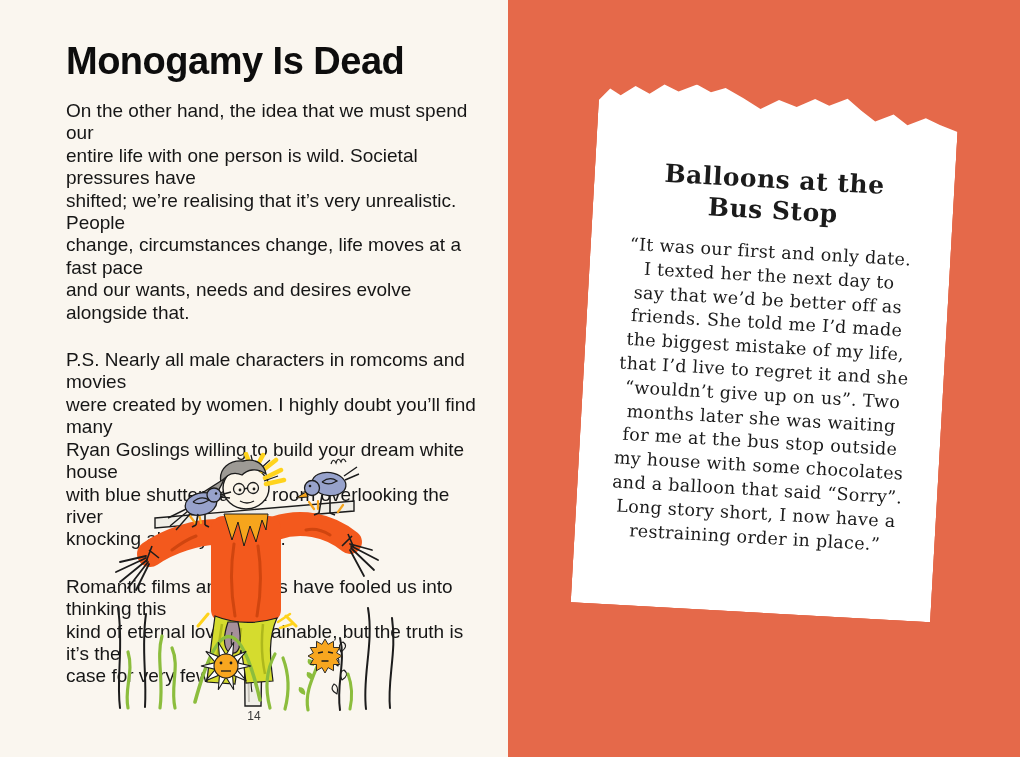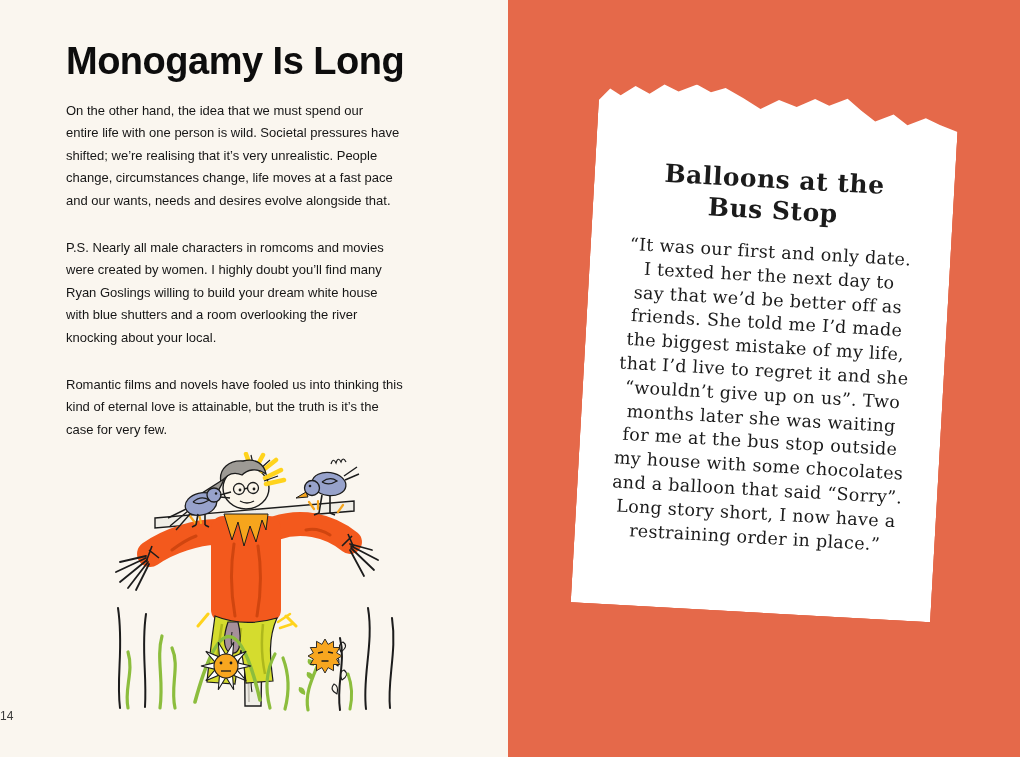--- a/index.html
+++ b/index.html
@@ -15,28 +15,28 @@
   .page-left{width:508px;background:var(--left-page-bg,#FAF6EF);}
   .page-right{width:512px;background:var(--right-page-bg,#E5694A);}
 
   .chapter-title{
     position:absolute;left:66px;top:42px;margin:0;
     font-family:"Liberation Sans",sans-serif;font-weight:900;font-size:38px;
     letter-spacing:-0.5px;color:#0D0D0D;line-height:1;white-space:nowrap;
   }
   .body-copy{
     position:absolute;left:66px;top:100px;width:420px;
-    font-family:"Liberation Sans",sans-serif;font-size:13px;line-height:22.4px;
+    font-family:"Liberation Sans",sans-serif;font-size:19px;line-height:22.4px;
     color:#161616;
   }
   .body-copy p{white-space:pre-line;margin:0 0 25px 0;}
 
   .illustration{position:absolute;left:100px;top:452px;}
   .page-number{
-    position:absolute;left:0;top:709px;width:100%;text-align:left;
+    position:absolute;left:0;top:709px;width:100%;text-align:center;
     font-family:"Liberation Sans",sans-serif;font-size:12px;color:#3A3A3A;
   }
 
   .note{
     position:absolute;left:92px;top:78px;width:360px;height:525px;
     background:var(--note-bg,#fff);
     transform:rotate(3.2deg);transform-origin:0 0;
     clip-path:polygon(0 22px,3% 10px,6% 16px,10% 6px,14% 13px,18% 3px,22% 9px,27% 1px,
       31% 8px,35% 3px,40% 12px,45% 22px,50% 12px,55% 18px,60% 9px,64% 15px,69% 7px,
       73% 18px,77% 28px,82% 20px,86% 30px,91% 22px,95% 28px,100% 34px,100% 100%,0 100%);
@@ -63,21 +63,21 @@
   .st-straworange{stroke:var(--straw-orange,#F6A51C);} .st-grass{stroke:var(--grass,#8CBD3D);}
   .st-sweater{stroke:var(--sweater,#F3591D);} .st-sweater-shade{stroke:var(--sweater-shade,#D0450F);}
   .st-pants-shade{stroke:var(--pants-shade,#AEB81C);}
 </style>
 </head>
 <body>
 
 <div class="spread">
 
   <div class="page page-left">
-    <h1 class="chapter-title">Monogamy Is Long</h1>
+    <h1 class="chapter-title">Monogamy Is Dead</h1>
 
     <div class="body-copy">
       <p>On the other hand, the idea that we must spend our
 entire life with one person is wild. Societal pressures have
 shifted; we’re realising that it’s very unrealistic. People
 change, circumstances change, life moves at a fast pace
 and our wants, needs and desires evolve alongside that.</p>
       <p>P.S. Nearly all male characters in romcoms and movies
 were created by women. I highly doubt you’ll find many
 Ryan Goslings willing to build your dream white house

